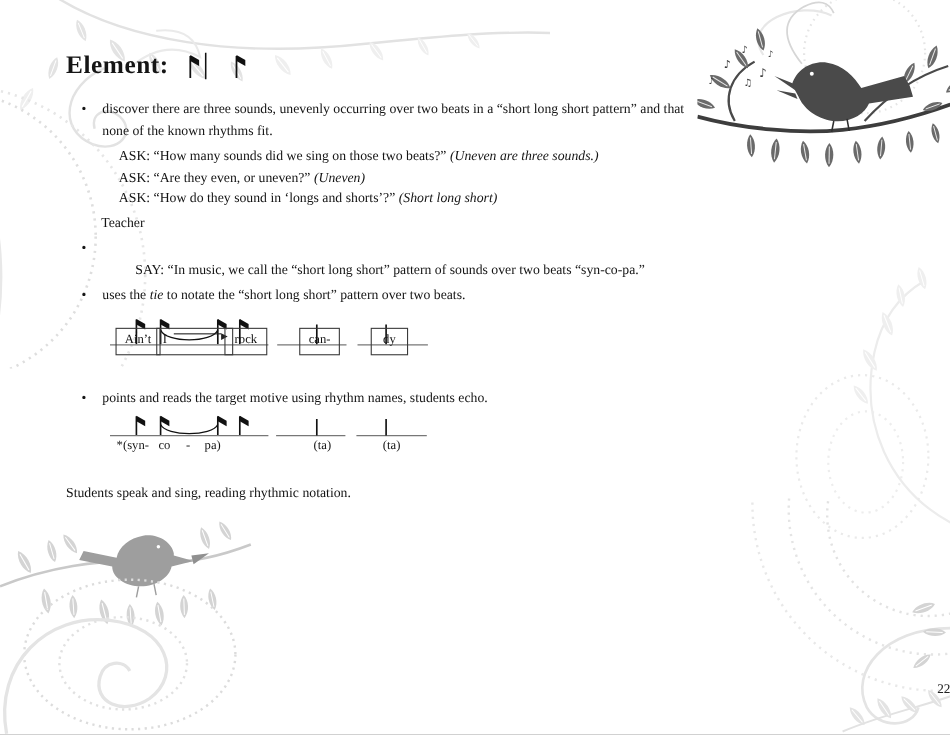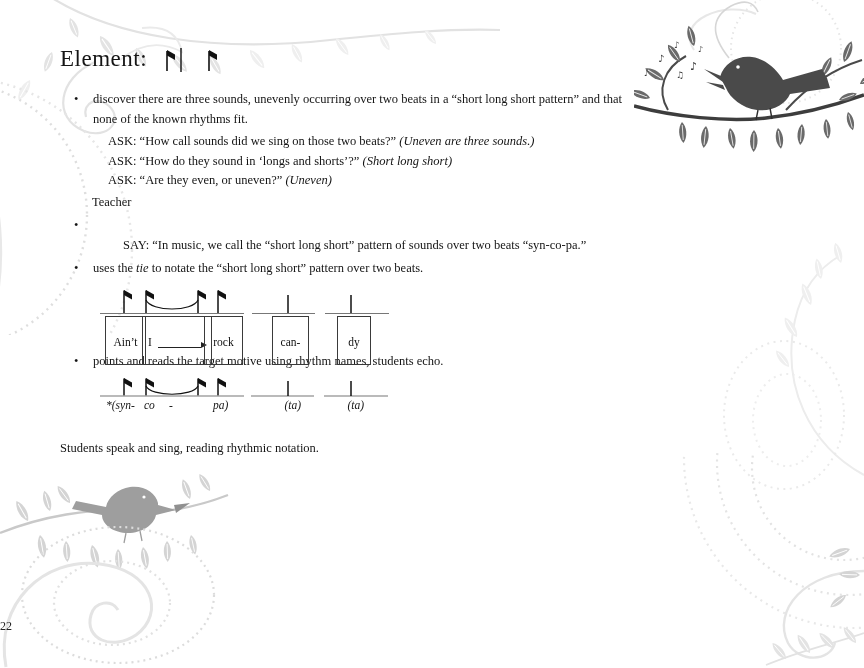--- a/index.html
+++ b/index.html
@@ -3,49 +3,49 @@
 <meta charset="utf-8">
 <style>
   html,body{margin:0;padding:0;background:#888;}
   .page{
     position:relative;width:864px;height:668px;background:#ffffff;
     overflow:hidden;font-family:"Liberation Serif","DejaVu Serif",serif;color:#111;
   }
   .decor{position:absolute;pointer-events:none;}
   .content{position:absolute;left:60px;top:44px;width:748px;}
   h1.title{
-    font-size:23px;font-weight:normal;margin:0 0 16px 0;letter-spacing:.5px;
+    font-size:23px;font-weight:bold;margin:0 0 16px 0;letter-spacing:.5px;
     display:flex;align-items:center;gap:14px;color:#151515;
   }
   .para{font-size:12.5px;line-height:19.5px;color:#141414;}
   .bullet-row{display:flex;margin:0 0 0 14px;}
   .bullet-row .marker{width:19px;font-size:12.5px;line-height:19.5px;}
   .bullet-row .btext{flex:0 1 auto;}
   .b1text{max-width:556px;}
   .indent1{margin-left:48px;}
   .indent2{margin-left:63px;}
   .it{font-style:italic;white-space:pre-wrap;}
   .teacher{margin-top:2px;margin-left:32px;}
   .figure{position:relative;margin-left:38px;}
   .fig1{width:310px;height:56px;margin-top:7px;}
   .fig2{width:310px;height:46px;margin-top:5px;}
   .fig-svg{position:absolute;left:0;top:0;}
   .wbox{
-    position:absolute;top:30px;height:15px;border:1px solid #3a3a3a;
-    font-size:11.5px;display:flex;align-items:flex-end;justify-content:center;
-    padding:16px 2px;background:transparent;color:#111;
+    position:absolute;top:12px;height:15px;border:1px solid #3a3a3a;
+    font-size:11.5px;display:flex;align-items:flex-start;justify-content:center;
+    padding:4px 2px;background:transparent;color:#111;
   }
   .wbox.tiebox{justify-content:flex-start;padding-left:5px;}
   .arr-line{flex:1;height:1px;background:#222;margin-left:6px;}
   .arr-head{width:0;height:0;border-top:3.5px solid transparent;border-bottom:3.5px solid transparent;border-left:6px solid #222;margin-right:2px;}
-  .syl{position:absolute;top:23px;font-size:11.5px;font-style:italic;color:#141414;}
+  .syl{position:absolute;top:23px;font-size:11.5px;color:#141414;}
   .syl.ctr{width:26px;text-align:right;}
   .closing{margin-top:17px;}
   .footnote{margin-top:9px;font-size:11.8px;white-space:nowrap;}
-  .page-number{position:absolute;left:0;right:0;top:619px;text-align:left;font-size:12px;color:#222;}
+  .page-number{position:absolute;left:0;right:0;top:619px;text-align:right;font-size:12px;color:#222;}
 </style>
 </head>
 <body>
 
 <svg width="0" height="0" style="position:absolute">
   <defs>
     <g id="leafD">
         <path d="M0,0 C4.5,-5 5,-15 0,-21 C-5,-15 -4.5,-5 0,0 Z" fill="#6a6a6a"></path>
         <path d="M0,-3 L0,-18" stroke="#e9e9e9" stroke-width="0.9" fill="none"></path>
       </g>
@@ -191,27 +191,27 @@
         <path d="M48,6 l8,4.5 v5.5 l-8,-4.5 z" fill="#111"></path>
       </svg>
     </h1>
 
     <div class="para bullet-row">
       <span class="marker">•</span>
       <span class="btext b1text">discover there are three sounds, unevenly occurring over two beats in a “short long short pattern” and that none of the known rhythms fit.</span>
     </div>
 
     <div class="para indent1" style="margin-top:3px">
-      <span>ASK: “How call sounds did we sing on those two beats?” </span><span class="it">(Uneven are three sounds.)</span>
+      <span>ASK: “How many sounds did we sing on those two beats?” </span><span class="it">(Uneven are three sounds.)</span>
+    </div>
+    <div class="para indent1">
+      <span>ASK: “Are they even, or uneven?” </span><span class="it">(Uneven)</span>
     </div>
     <div class="para indent1">
       <span>ASK: “How do they sound in ‘longs and shorts’?” </span><span class="it">(Short long short)</span>
-    </div>
-    <div class="para indent1">
-      <span>ASK: “Are they even, or uneven?” </span><span class="it">(Uneven)</span>
     </div>
 
     <div class="para teacher">Teacher</div>
 
     <div class="para bullet-row" style="margin-top:4px">
       <span class="marker">•</span>
     </div>
     <div class="para indent2">SAY: “In music, we call the “short long short” pattern of sounds over two beats “syn-co-pa.”</div>
 
     <div class="para bullet-row" style="margin-top:4px">
@@ -289,21 +289,21 @@
             <path d="M226,20 H290"></path>
         </g>
         <g stroke="#111" stroke-width="1.5">
           <path d="M190,5 V20"></path>
             <path d="M253,5 V20"></path>
         </g>
       </svg>
       <span class="syl" style="left:8px">*(syn-</span>
       <span class="syl" style="left:46px">co</span>
       <span class="syl" style="left:71px">-</span>
-      <span class="syl" style="left:115px">pa)</span>
+      <span class="syl" style="left:88px">pa)</span>
       <span class="syl ctr" style="left:177px">(ta)</span>
       <span class="syl ctr" style="left:240px">(ta)</span>
     </div>
 
     <div class="para closing">Students speak and sing, reading rhythmic notation.</div>
 
   </div>
 
   <div class="page-number">22</div>
 </div>

